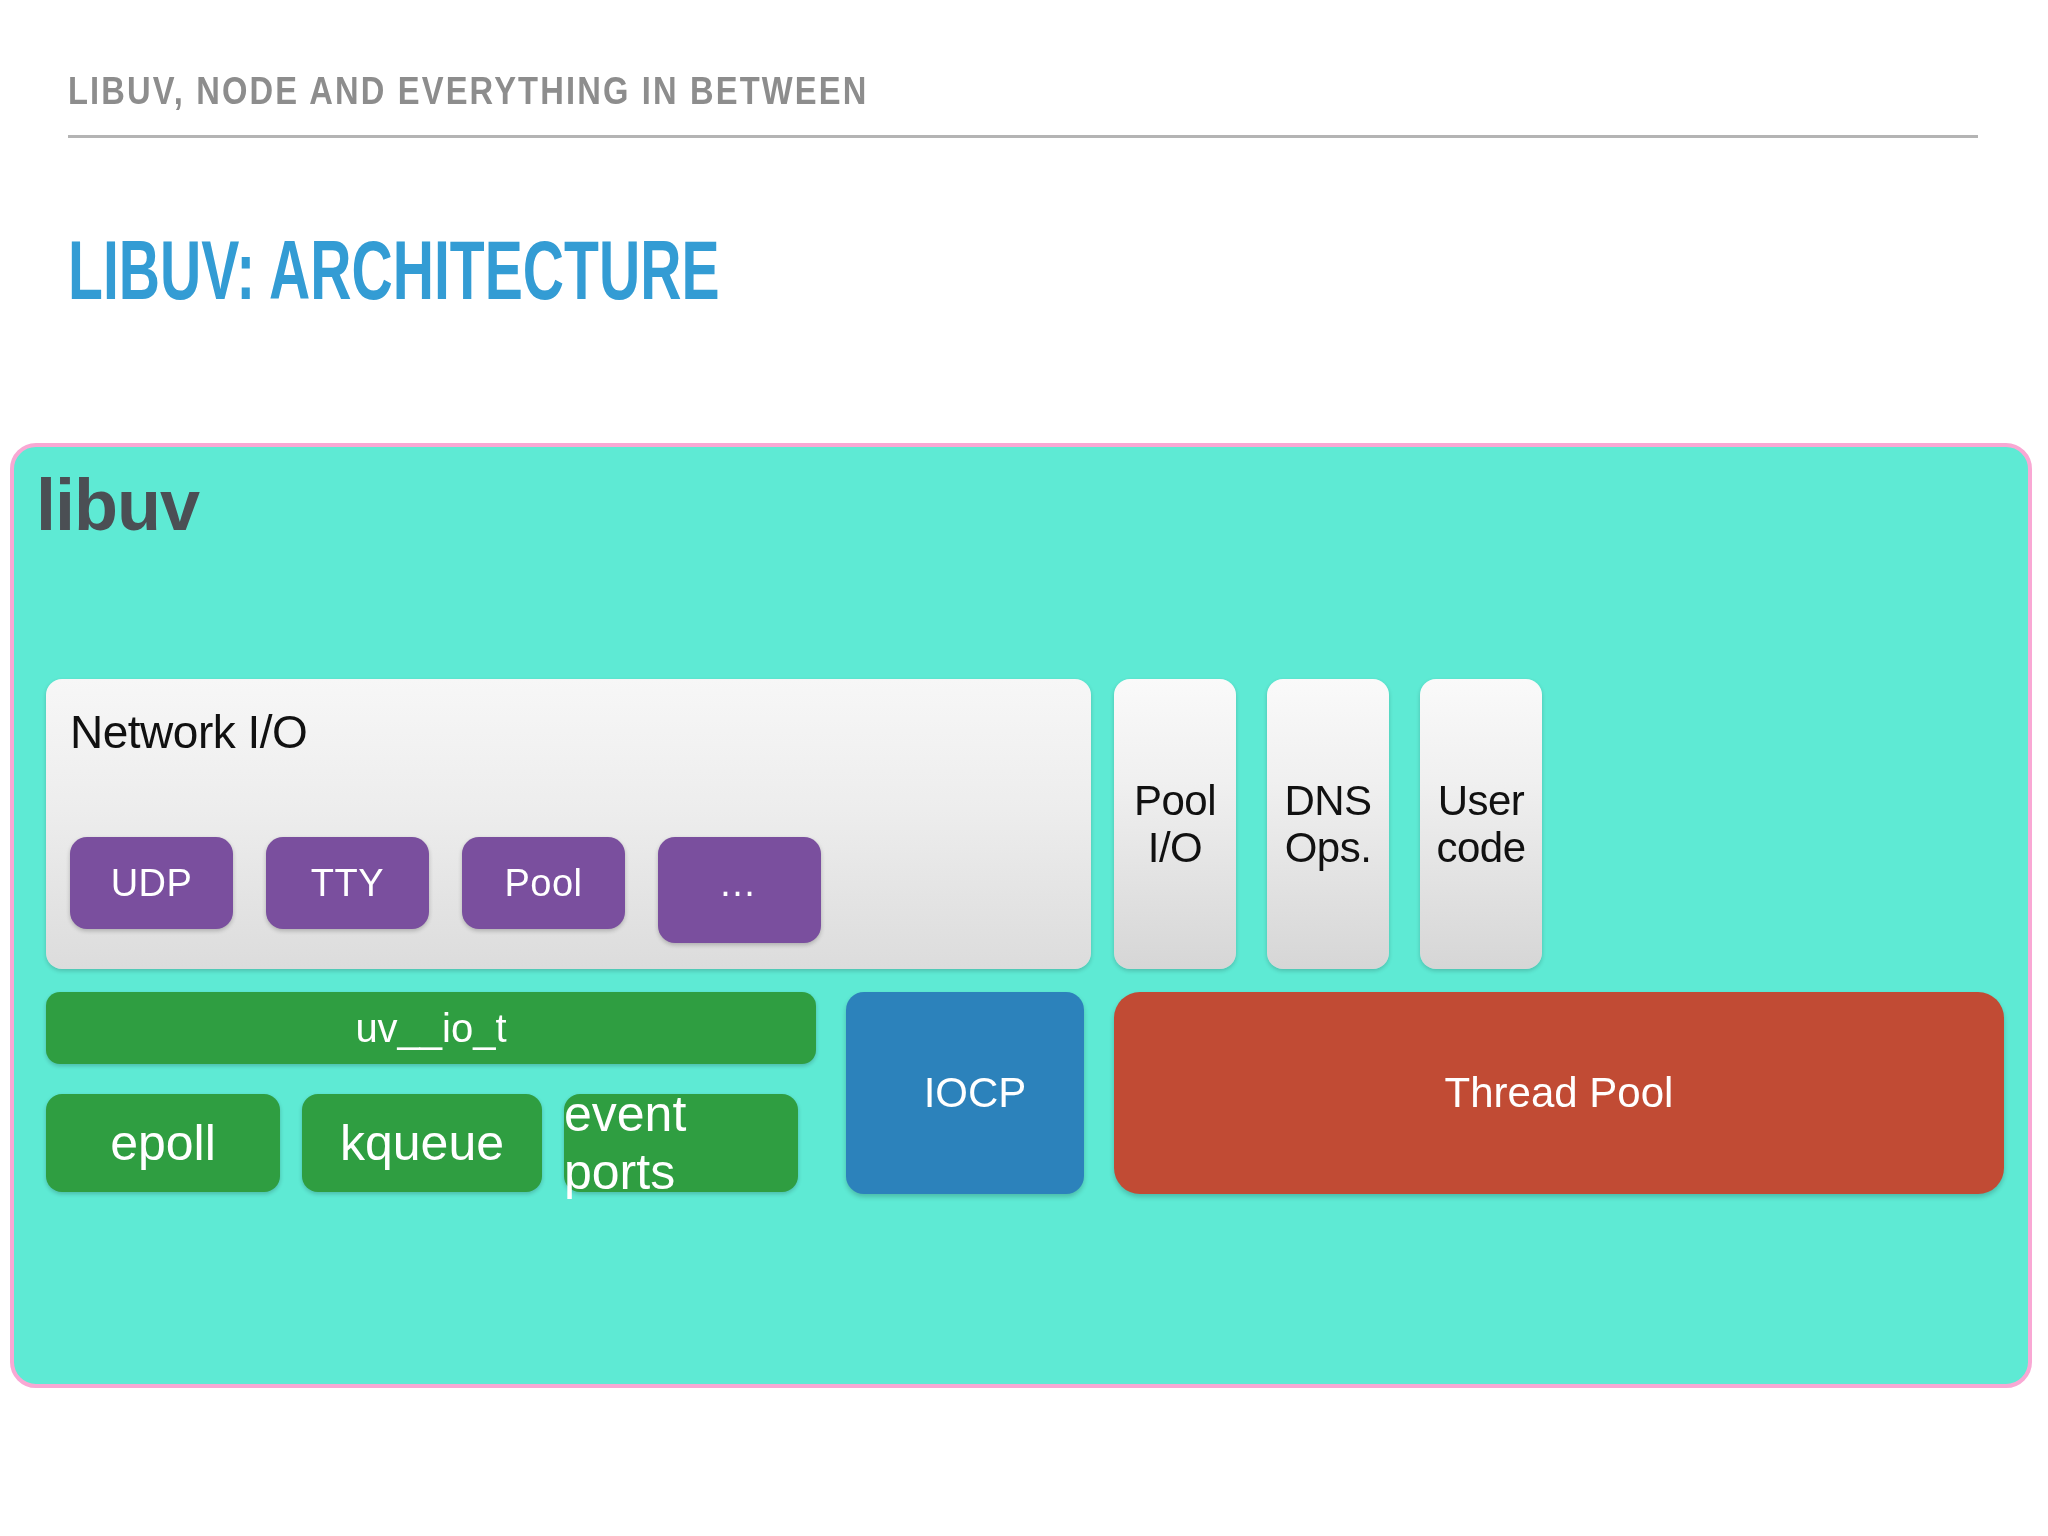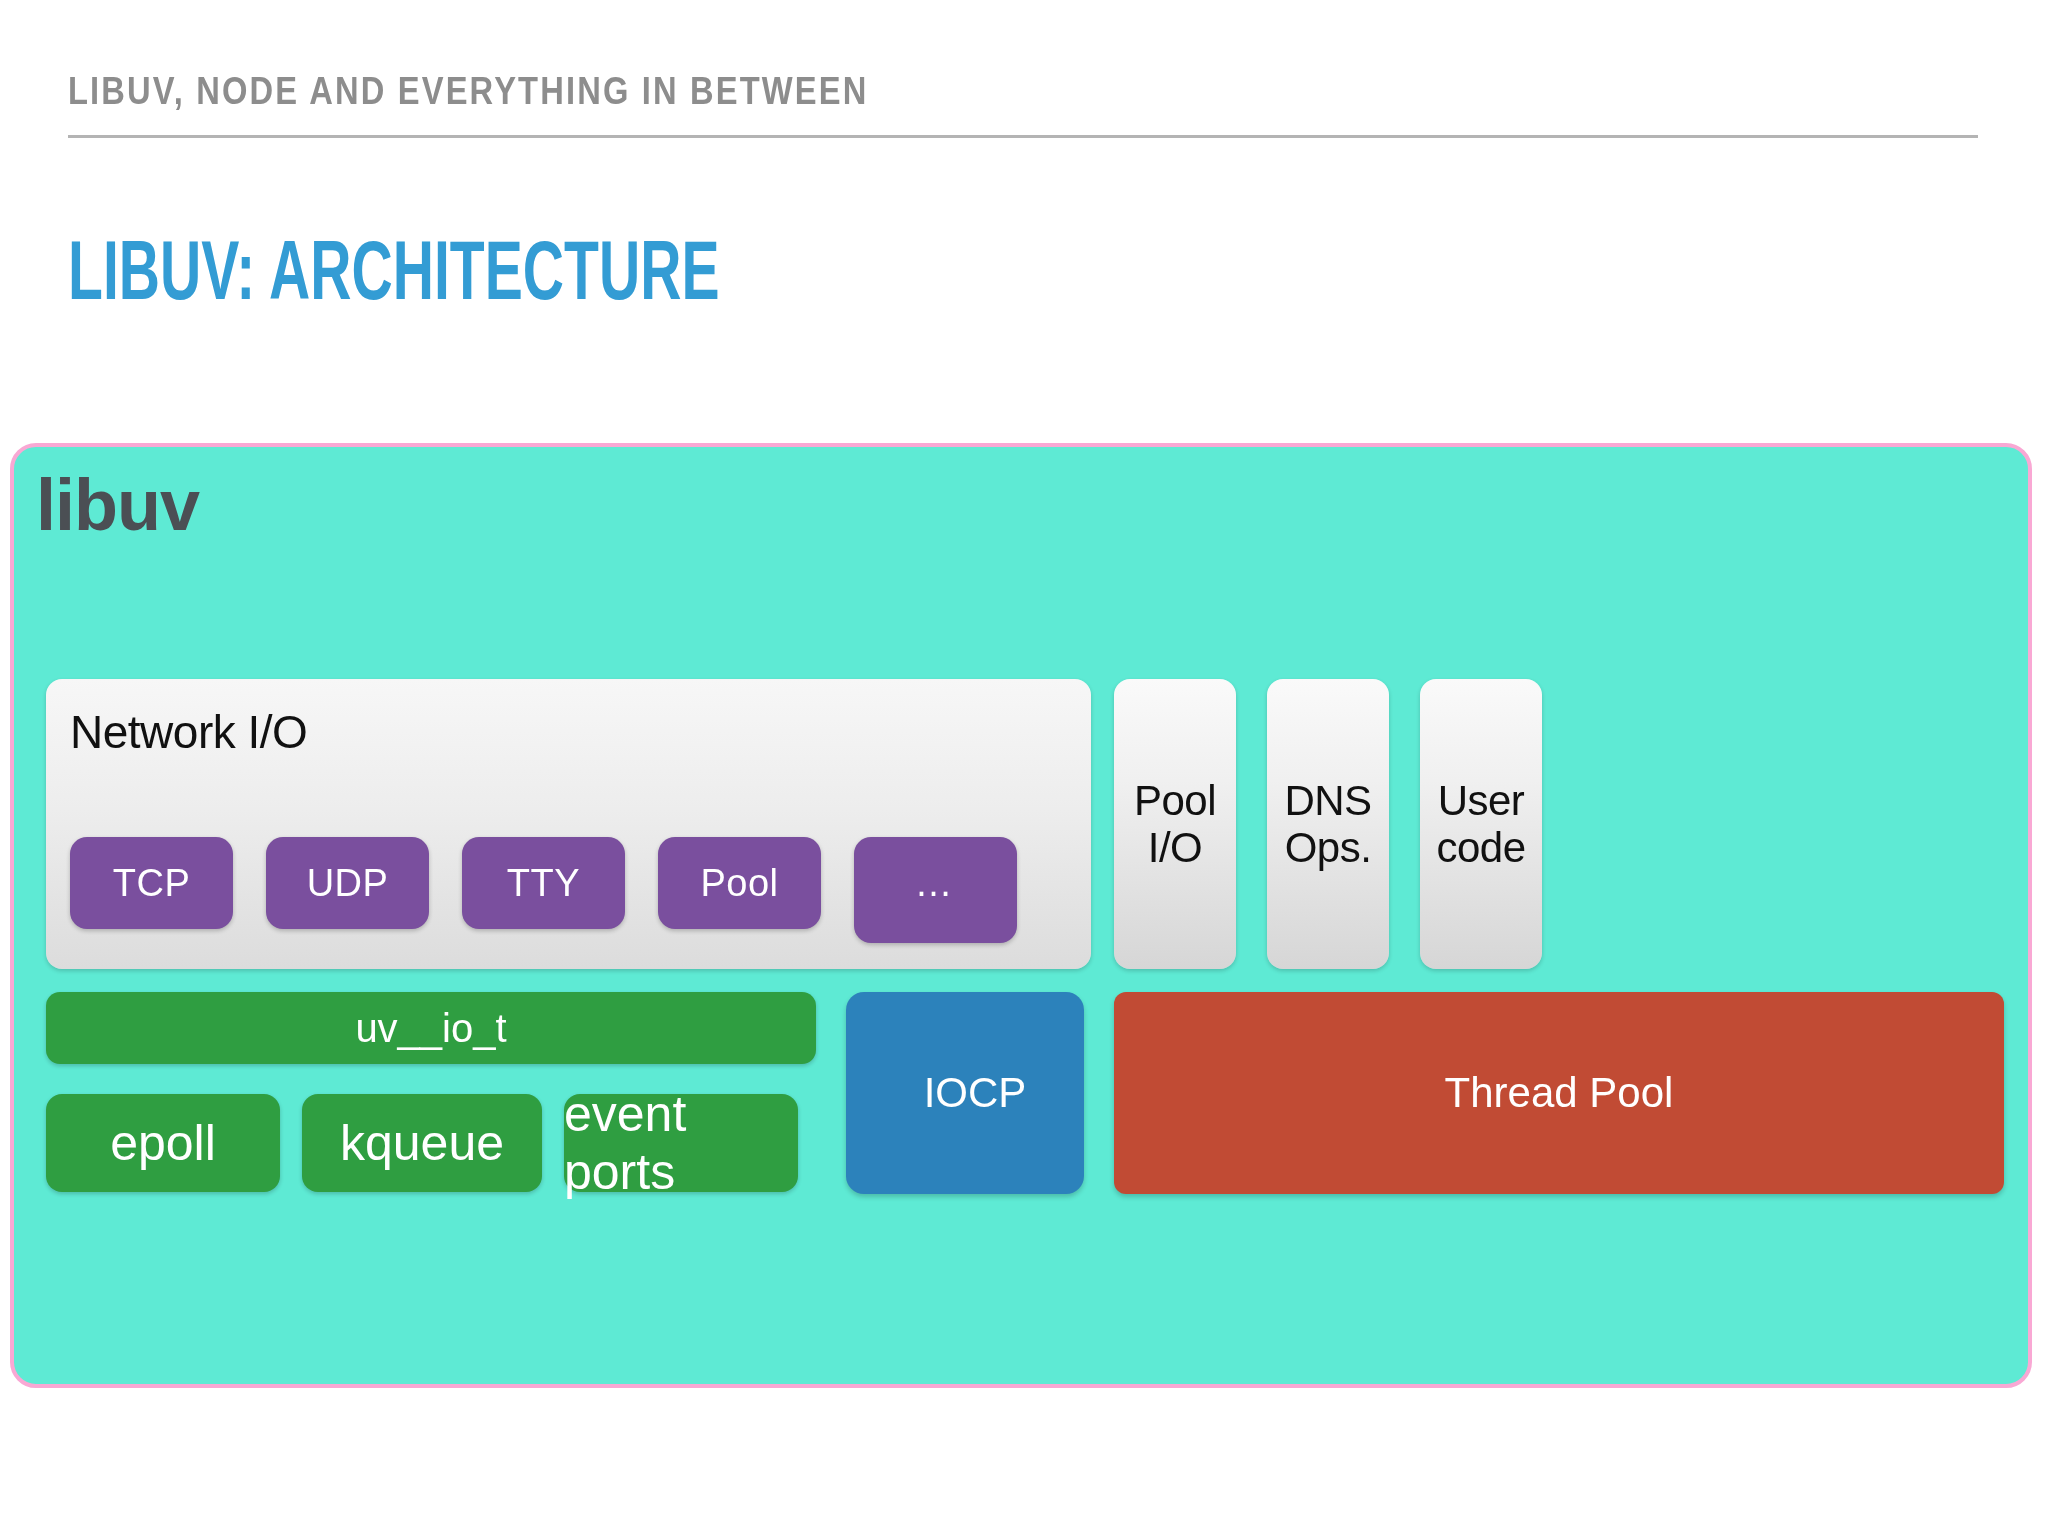--- a/index.html
+++ b/index.html
@@ -207,21 +207,21 @@
     box-shadow: 0 3px 5px rgba(0,0,0,0.2);
     box-sizing: border-box;
     padding-left: 20px;
   }
   .block-threadpool {
     position: absolute;
     left: 1100px;
     top: 545px;
     width: 890px;
     height: 202px;
-    border-radius: 12px;
+    border-radius: 26px;
     background: #c14b34;
     color: #ffffff;
     font-size: 42px;
     display: flex;
     align-items: center;
     justify-content: center;
     box-shadow: 0 3px 5px rgba(0,0,0,0.2);
     box-sizing: border-box;
   }
 </style>
@@ -235,21 +235,20 @@
 
 <div class="slide-title">LIBUV: ARCHITECTURE</div>
 
 <div class="diagram">
 
   <div class="libuv-wordmark">libuv</div>
 
   <div class="net-panel">
     <div class="net-panel-label">Network I/O</div>
     <div class="net-children">
-      <div class="chip-purple">TCP</div>
       <div class="chip-purple">UDP</div>
       <div class="chip-purple">TTY</div>
       <div class="chip-purple">Pool</div>
       <div class="chip-purple ellipsis">…</div>
     </div>
   </div>
 
   <div class="side-cols">
     <div class="gray-col">
       <div>

